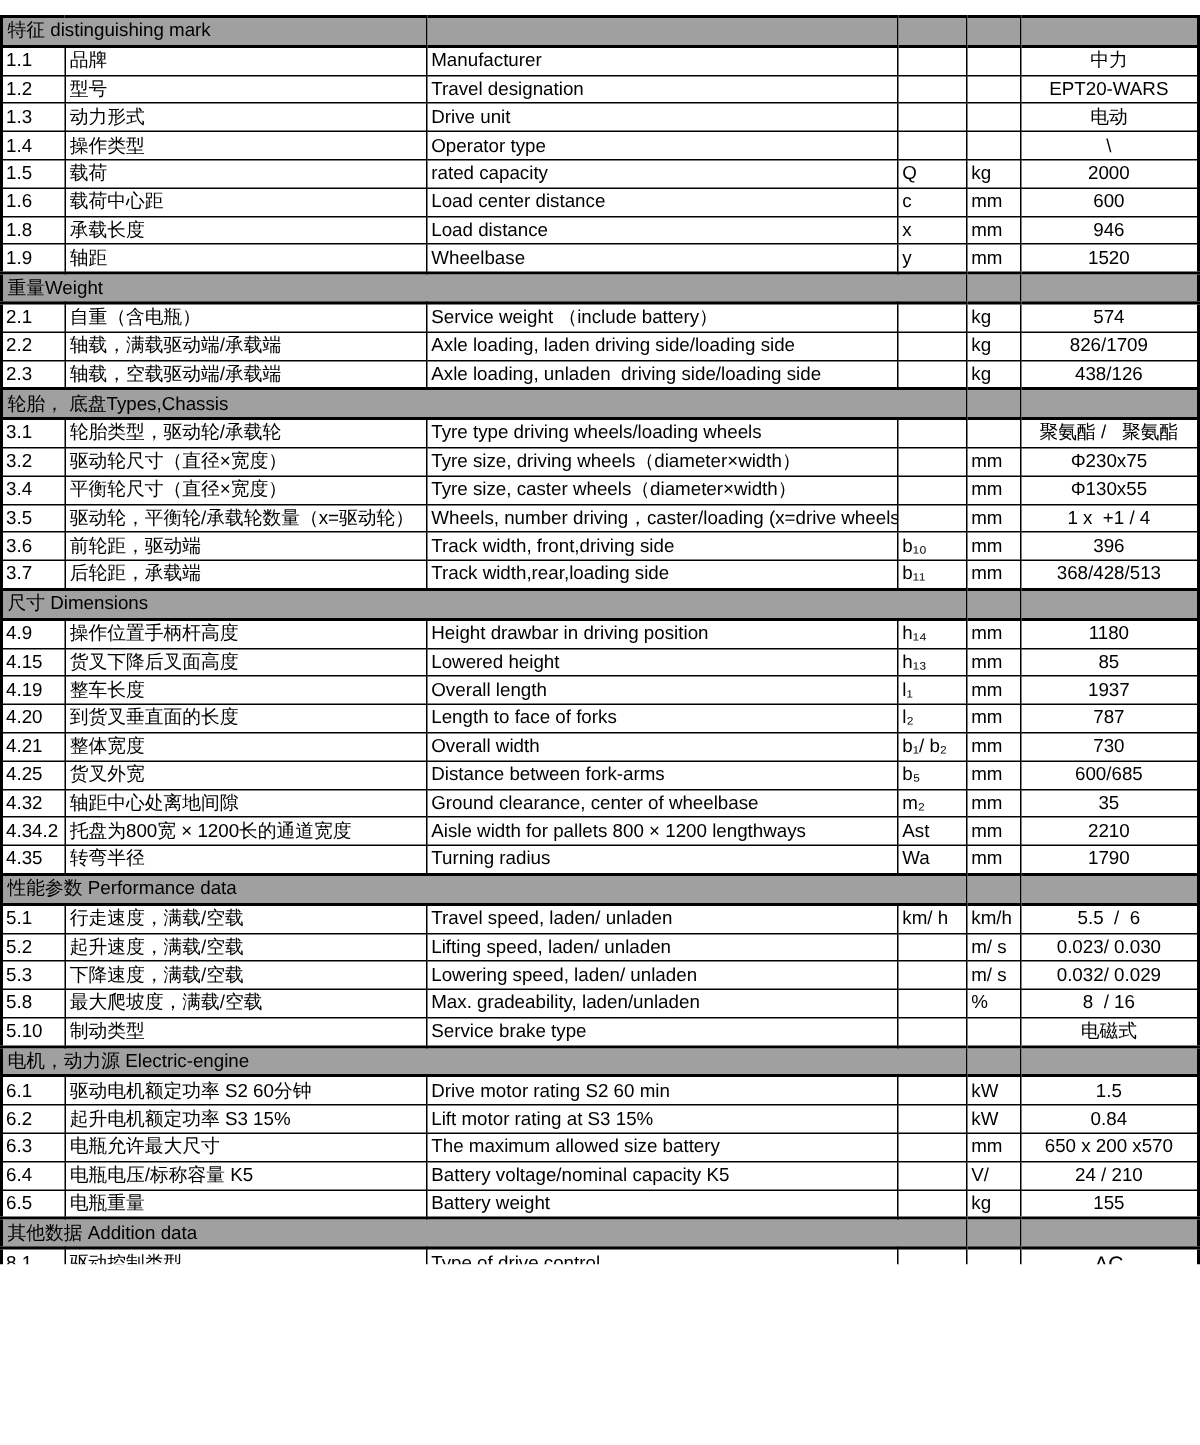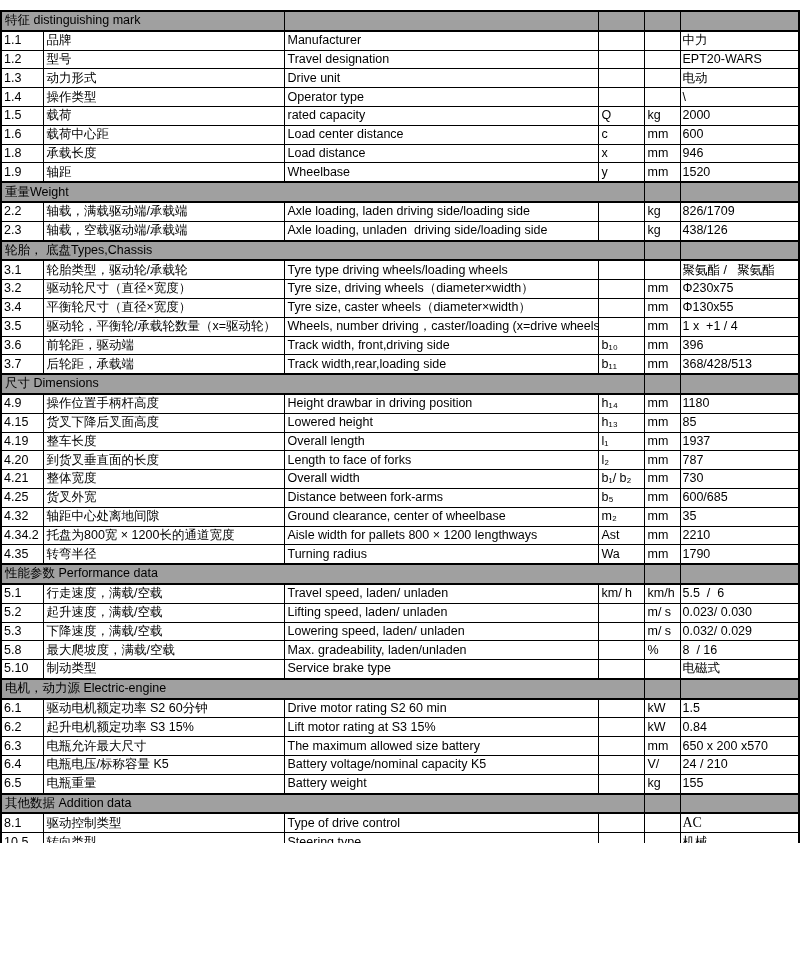--- a/index.html
+++ b/index.html
@@ -28,22 +28,22 @@
     border:1px solid #000;
     height:17.8px;
     padding:0 3px;
     font-size:12.5px;
     line-height:1.05;
     vertical-align:middle;
     white-space:pre;
     overflow:hidden;
   }
   td.no{padding:0 1px 0 2px;margin-top:30px;}
-  td.val{text-align:left;padding:0 2px;}
-  td.val.small{font-size:14px;font-family:Liberation Serif, serif;}
+  td.val{text-align:center;padding:0 2px;}
+  td.val.small{font-size:14px;}
   tr.section td{
     background:#a0a0a0;
     border-top:2px solid #000;
     border-bottom:2px solid #000;
   }
   tr.section td.label{padding-left:3px;}
 </style>
 </head>
 <body>
 
@@ -128,20 +128,28 @@
           <td class="sym">y</td>
           <td class="unit">mm</td>
           <td class="val">1520</td>
         </tr>
         <tr class="section">
           <td class="label" colspan="4">重量Weight</td>
           <td class="" colspan="1"></td>
           <td class="" colspan="1"></td>
         </tr>
         <tr>
+          <td class="no">2.1</td>
+          <td class="cn">自重（含电瓶）</td>
+          <td class="en">Service weight （include battery）</td>
+          <td class="sym"></td>
+          <td class="unit">kg</td>
+          <td class="val">574</td>
+        </tr>
+        <tr>
           <td class="no">2.2</td>
           <td class="cn">轴载，满载驱动端/承载端</td>
           <td class="en">Axle loading, laden driving side/loading side</td>
           <td class="sym"></td>
           <td class="unit">kg</td>
           <td class="val">826/1709</td>
         </tr>
         <tr>
           <td class="no">2.3</td>
           <td class="cn">轴载，空载驱动端/承载端</td>

